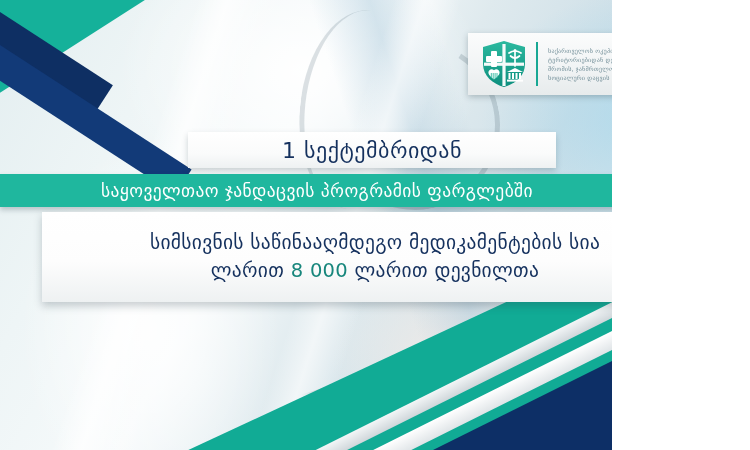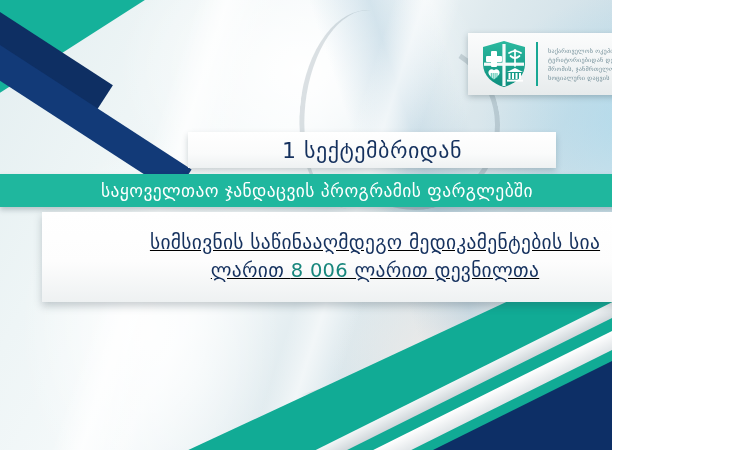--- a/index.html
+++ b/index.html
@@ -163,21 +163,20 @@
 
   
   #main-panel {
     position:absolute; left:42px; top:212px;
     width:666px; height:90px;
     background:linear-gradient(180deg,#ffffff 0%,#fdfdfd 55%,#eef1f2 100%);
     box-shadow:0 4px 8px rgba(40,60,70,0.25);
     display:flex; flex-direction:column;
     align-items:center; justify-content:center;
     padding:2px 10px;
-    text-decoration:underline;
   }
   #main-panel .ln {
     font-size:19.5px; line-height:28px;
     color:#15315e; letter-spacing:0.3px; text-align:center;
     font-family:"DejaVu Sans", sans-serif;
     white-space:nowrap;
   }
   #main-panel .hl { color:#17867c; }
 </style>
 </head>
@@ -258,17 +257,17 @@
     <div class="t">1 სექტემბრიდან</div>
   </div>
 
   <div id="teal-band">
     <div class="t">საყოველთაო ჯანდაცვის პროგრამის ფარგლებში</div>
   </div>
 
   <div id="main-panel">
     <div class="ln">სიმსივნის საწინააღმდეგო მედიკამენტების სია</div>
     <div class="ln">
-      <span>ლარით </span><span class="hl">8 006</span><span> ლარით დევნილთა</span>
+      <span>ლარით </span><span class="hl">8 000</span><span> ლარით დევნილთა</span>
     </div>
   </div>
 
 </div>
 
 </body></html>

